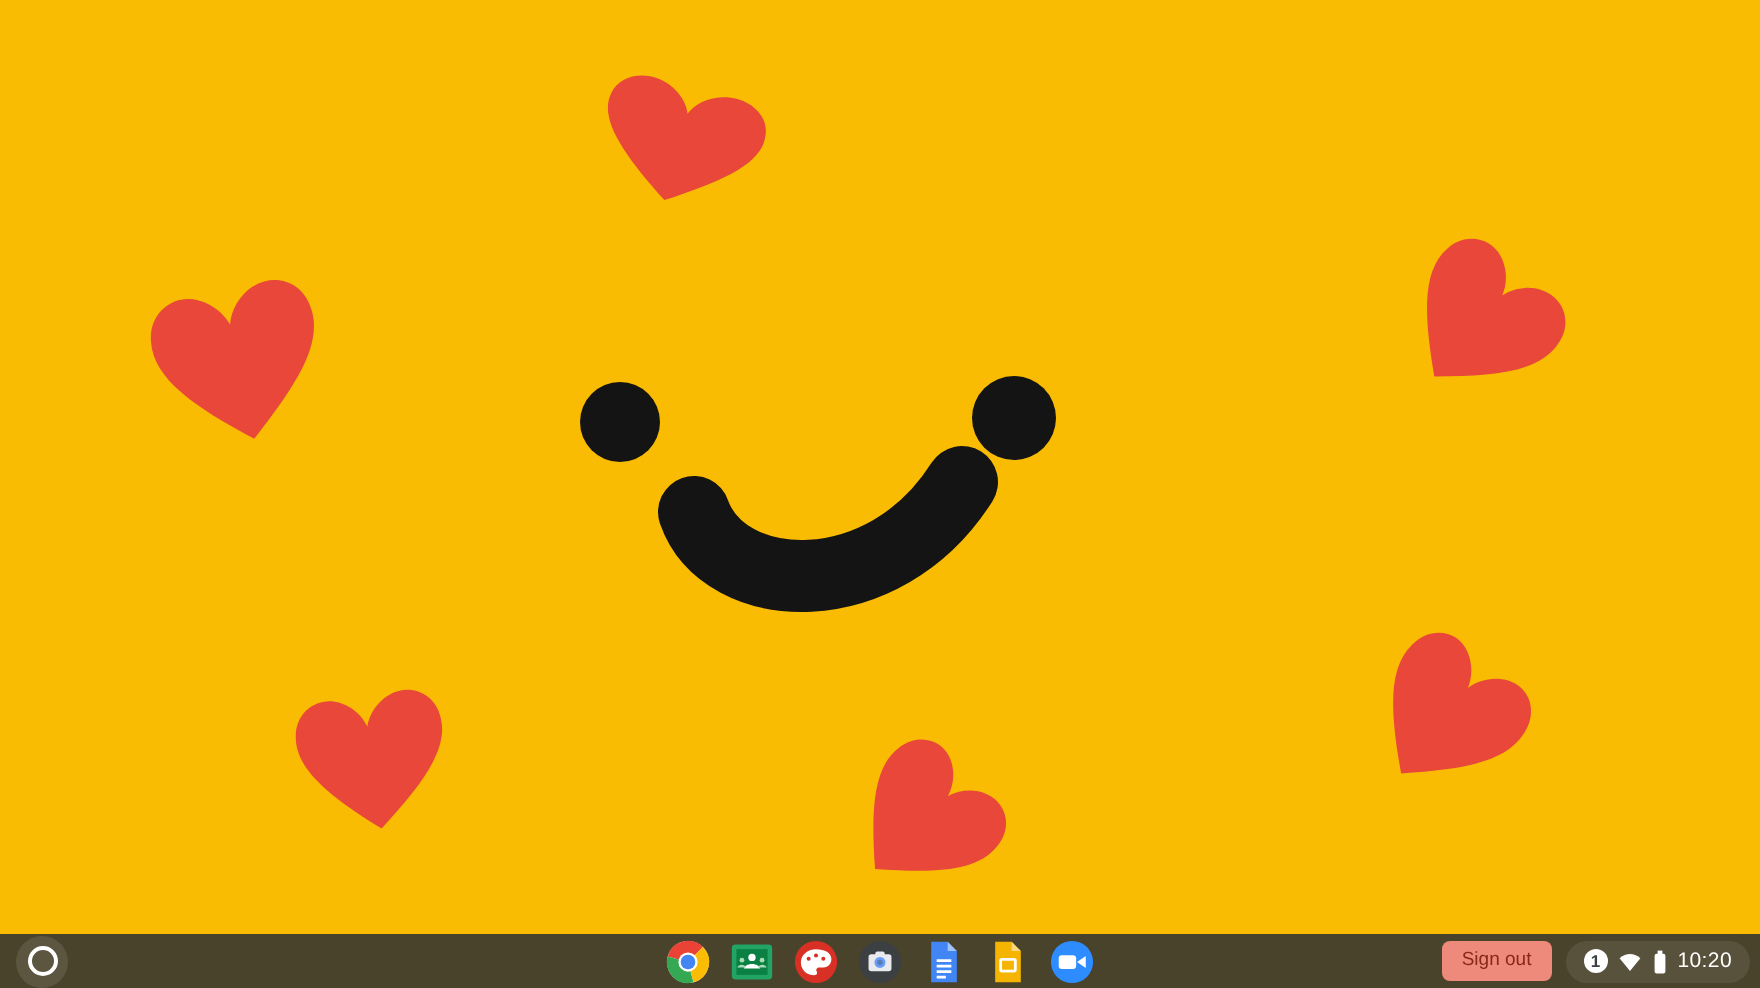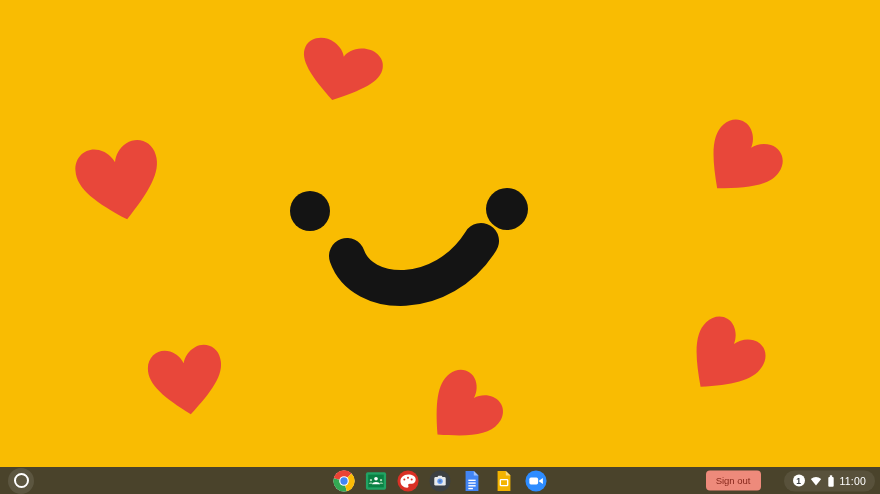--- a/index.html
+++ b/index.html
@@ -16,21 +16,21 @@
 
   
   .shelf{position:absolute;left:0;bottom:0;width:880px;height:27px;background:#4A432B;display:flex;align-items:center;}
   .launcher{position:absolute;left:8px;top:50%;transform:translateY(-50%);width:26px;height:26px;border-radius:50%;
     background:rgba(255,255,255,0.10);border:none;display:flex;align-items:center;justify-content:center;cursor:pointer;padding:0;}
   .launcher-ring{width:11px;height:11px;border:2.2px solid #fff;border-radius:50%;display:block;}
   .apps{position:absolute;left:50%;top:50%;transform:translate(-50%,-50%);display:flex;gap:10px;align-items:center;}
   .app-btn{width:22px;height:22px;border:none;background:transparent;padding:0;cursor:pointer;display:flex;align-items:center;justify-content:center;}
   .app-btn svg{width:22px;height:22px;display:block;}
 
-  .shelf-right{position:absolute;right:5px;top:50%;transform:translateY(-50%);display:flex;align-items:center;gap:23px;}
+  .shelf-right{position:absolute;right:5px;top:50%;transform:translateY(-50%);display:flex;align-items:center;gap:7px;}
   .signout-btn{background:#EE8A7B;color:#87281C;border:none;border-radius:4px;height:20px;padding:0 10px;
     font-size:9.5px;font-family:"Liberation Sans",sans-serif;cursor:pointer;line-height:20px;}
   .status-tray{display:flex;align-items:center;gap:5px;background:rgba(255,255,255,0.08);border-radius:12px;
     height:21px;padding:0 9px;cursor:pointer;}
   .notif-badge{width:12px;height:12px;border-radius:50%;background:#fff;color:#3C4043;font-size:8.5px;font-weight:bold;
     display:flex;align-items:center;justify-content:center;line-height:1;}
   .clock{color:#fff;font-size:10.5px;letter-spacing:0.2px;}
 </style>
 </head>
 <body>
@@ -151,18 +151,18 @@
 
       <div class="status-tray">
         <span class="notif-badge">1</span>
         <svg width="12" height="12" viewBox="0 0 12 12">
           <path d="M6 11 L0.8 4.6 Q6 0.4 11.2 4.6 Z" fill="#fff"></path>
         </svg>
         <svg width="8" height="13" viewBox="0 0 8 13">
           <rect x="2.8" y="0.8" width="2.4" height="2.2" fill="#fff"></rect>
           <rect x="1.3" y="2.4" width="5.4" height="9.8" rx="1" fill="#fff"></rect>
         </svg>
-        <span class="clock">11:00</span>
+        <span class="clock">10:20</span>
       </div>
     </div>
 
   </div>
 </div>
 
 </body></html>

